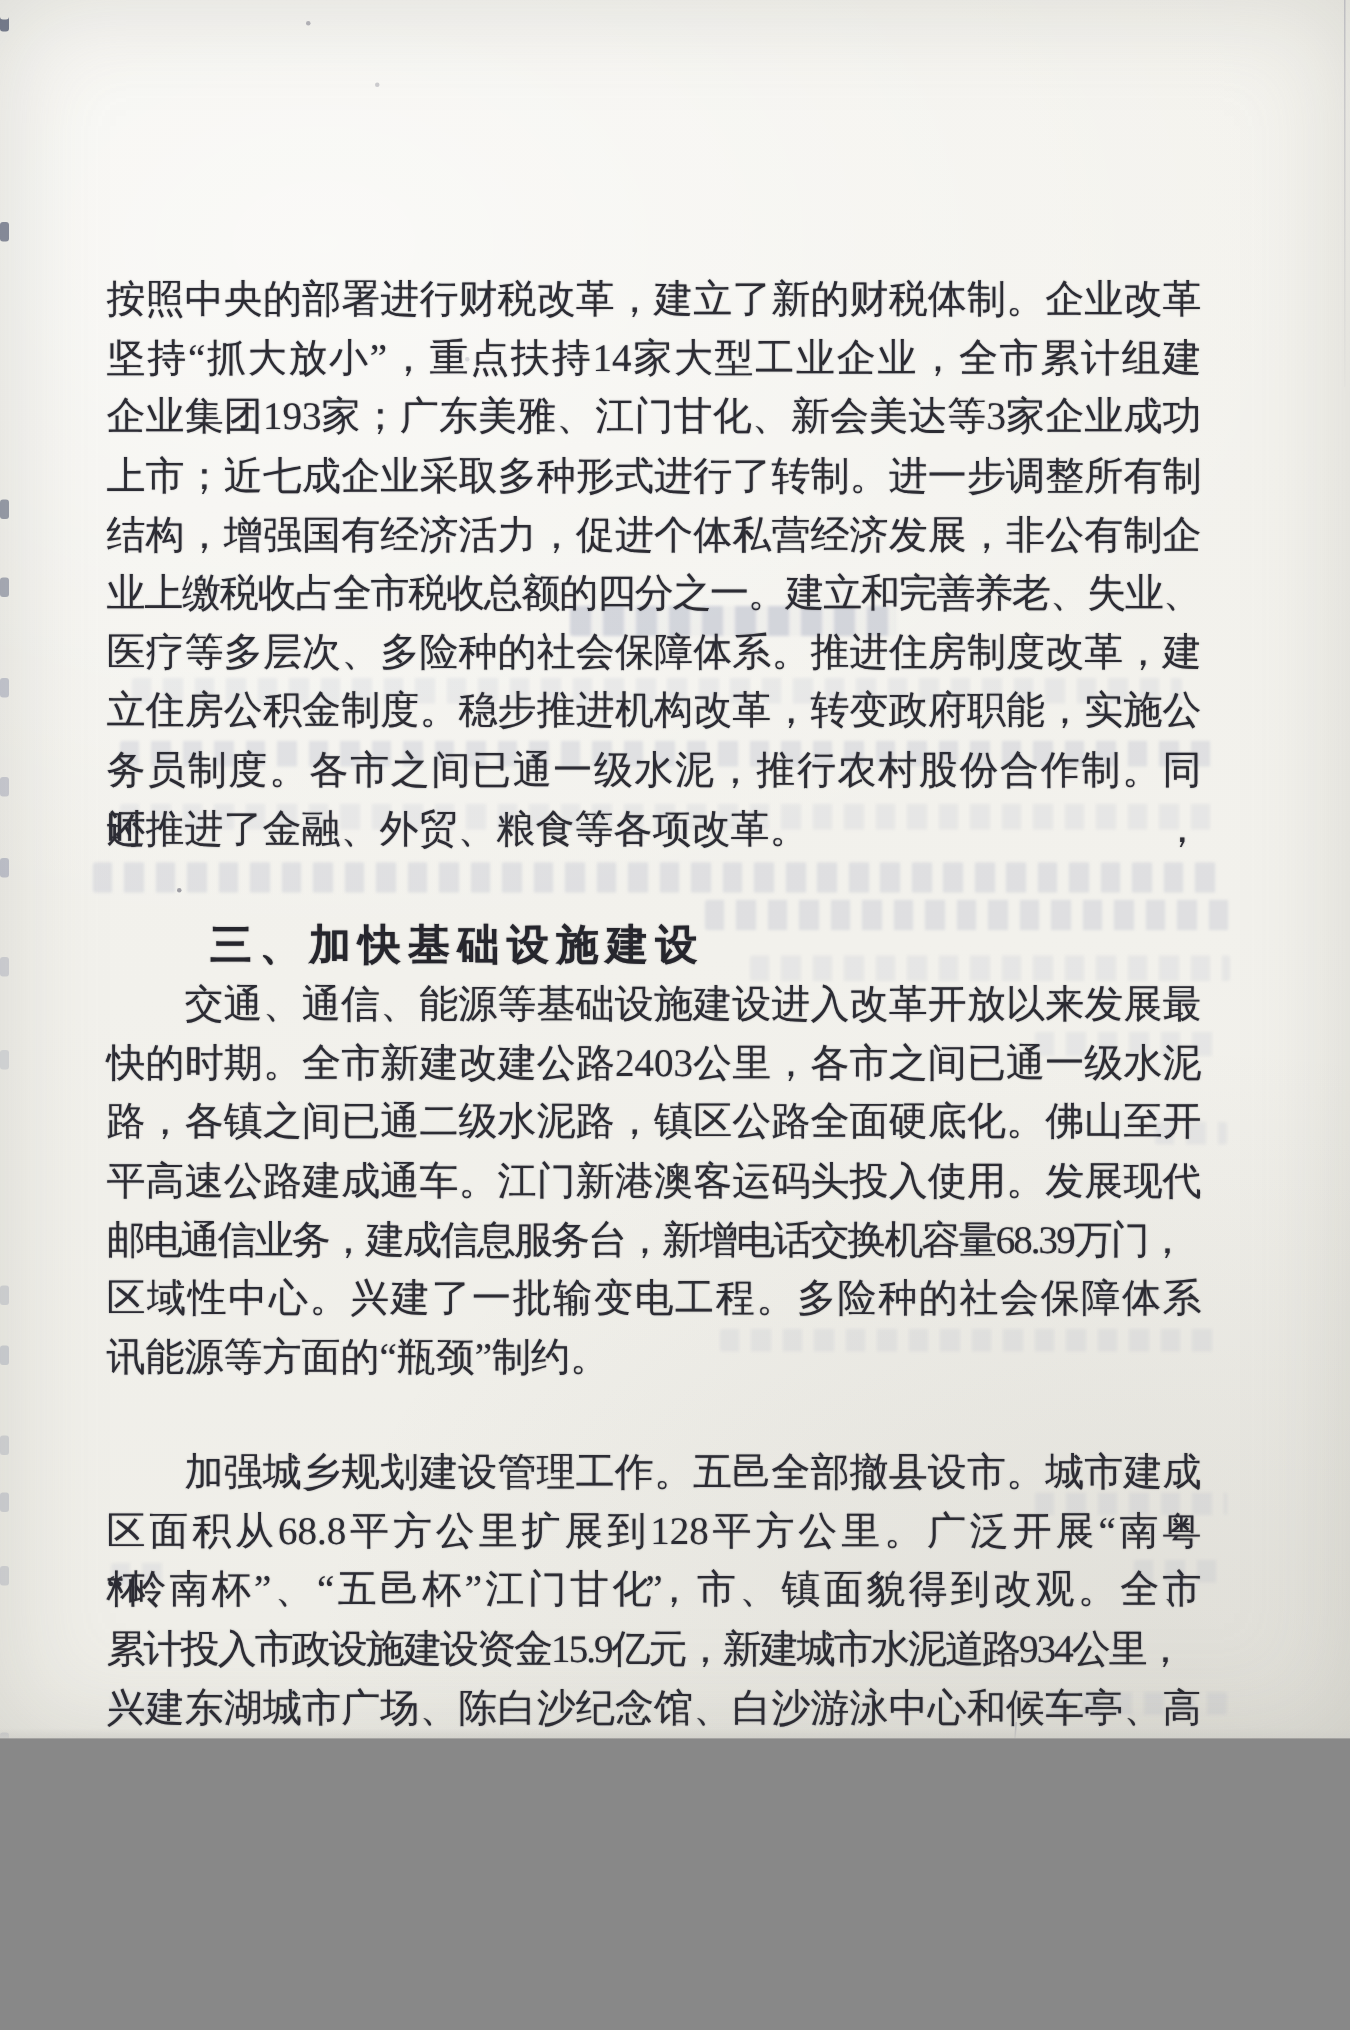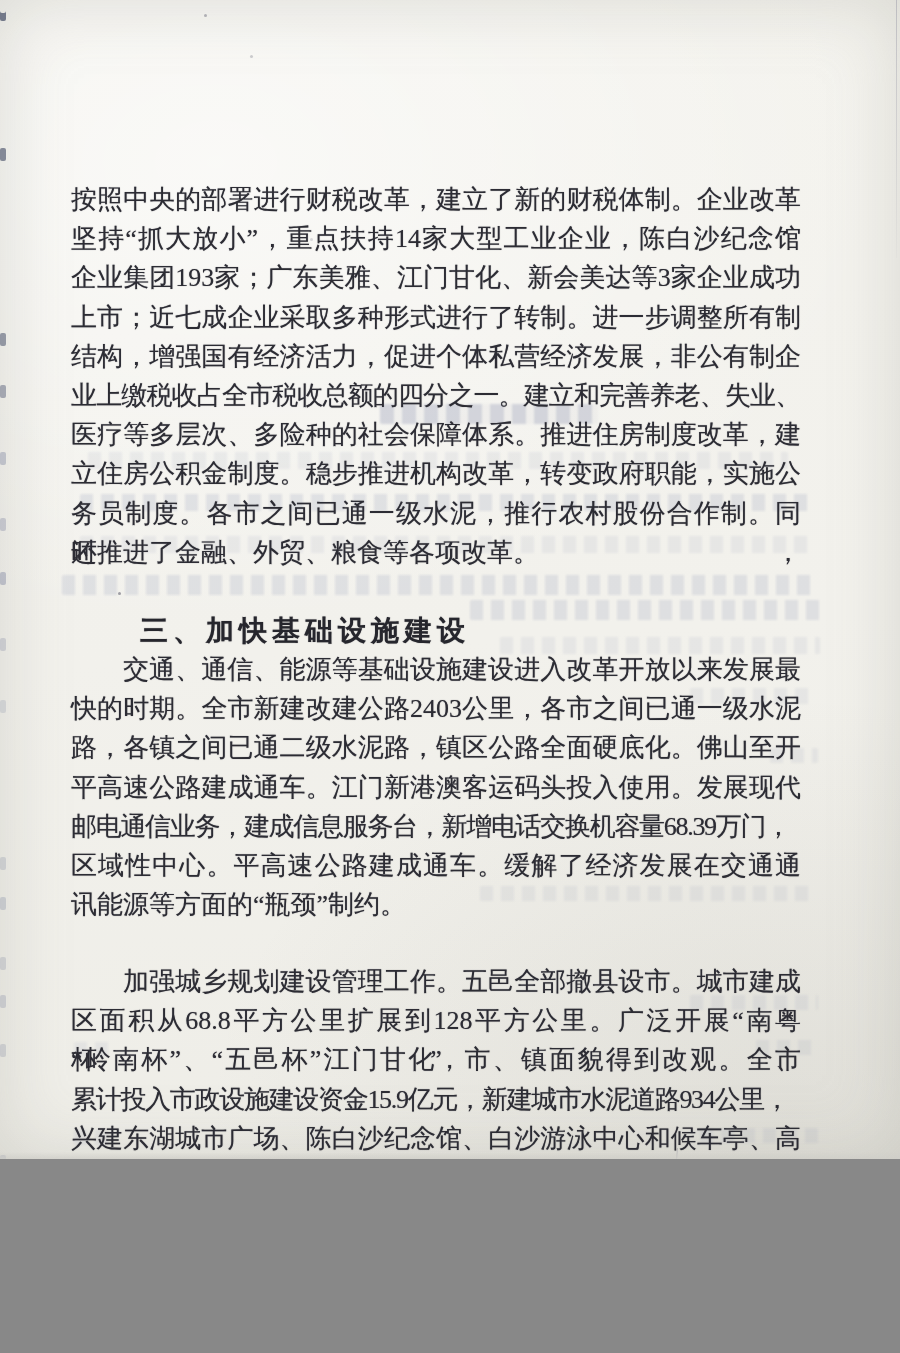--- a/index.html
+++ b/index.html
@@ -157,40 +157,40 @@
 
   <div class="ticks"></div>
   <div class="crease crease-1"></div>
   <div class="crease crease-2"></div>
   <div class="crease crease-3"></div>
   <div class="specks"></div>
   <div class="bottom-edge"></div>
 
   <div class="para" style="top:180px;">
     <div class="line">按照中央的部署进行财税改革，建立了新的财税体制。企业改革</div>
-    <div class="line">坚持“抓大放小”，重点扶持14家大型工业企业，陈白沙纪念馆</div>
+    <div class="line">坚持“抓大放小”，重点扶持14家大型工业企业，全市累计组建</div>
     <div class="line">企业集团193家；广东美雅、江门甘化、新会美达等3家企业成功</div>
     <div class="line">上市；近七成企业采取多种形式进行了转制。进一步调整所有制</div>
     <div class="line">结构，增强国有经济活力，促进个体私营经济发展，非公有制企</div>
     <div class="line t1">业上缴税收占全市税收总额的四分之一。建立和完善养老、失业、</div>
     <div class="line">医疗等多层次、多险种的社会保障体系。推进住房制度改革，建</div>
     <div class="line">立住房公积金制度。稳步推进机构改革，转变政府职能，实施公</div>
     <div class="line">务员制度。各市之间已通一级水泥，推行农村股份合作制。同时，</div>
     <div class="line short">还推进了金融、外贸、粮食等各项改革。</div>
   </div>
 
   <h2 class="heading">三、加快基础设施建设</h2>
 
   <div class="para" style="top:650px;">
     <div class="line indent">交通、通信、能源等基础设施建设进入改革开放以来发展最</div>
     <div class="line">快的时期。全市新建改建公路2403公里，各市之间已通一级水泥</div>
     <div class="line">路，各镇之间已通二级水泥路，镇区公路全面硬底化。佛山至开</div>
     <div class="line">平高速公路建成通车。江门新港澳客运码头投入使用。发展现代</div>
     <div class="line t2">邮电通信业务，建成信息服务台，新增电话交换机容量68.39万门，</div>
-    <div class="line">区域性中心。平高速公路建成通车。缓解了经济发展在交通通</div>
+    <div class="line">区域性中心。兴建了一批输变电工程。多险种的社会保障体系</div>
     <div class="line short">讯能源等方面的“瓶颈”制约。</div>
   </div>
 
   <div class="para" style="top:962px;">
     <div class="line indent">加强城乡规划建设管理工作。五邑全部撤县设市。城市建成</div>
     <div class="line">区面积从68.8平方公里扩展到128平方公里。广泛开展“南粤杯”、</div>
     <div class="line">“岭南杯”、“五邑杯”江门甘化，市、镇面貌得到改观。全市</div>
     <div class="line t2">累计投入市政设施建设资金15.9亿元，新建城市水泥道路934公里，</div>
     <div class="line">兴建东湖城市广场、陈白沙纪念馆、白沙游泳中心和候车亭、高</div>
   </div>

